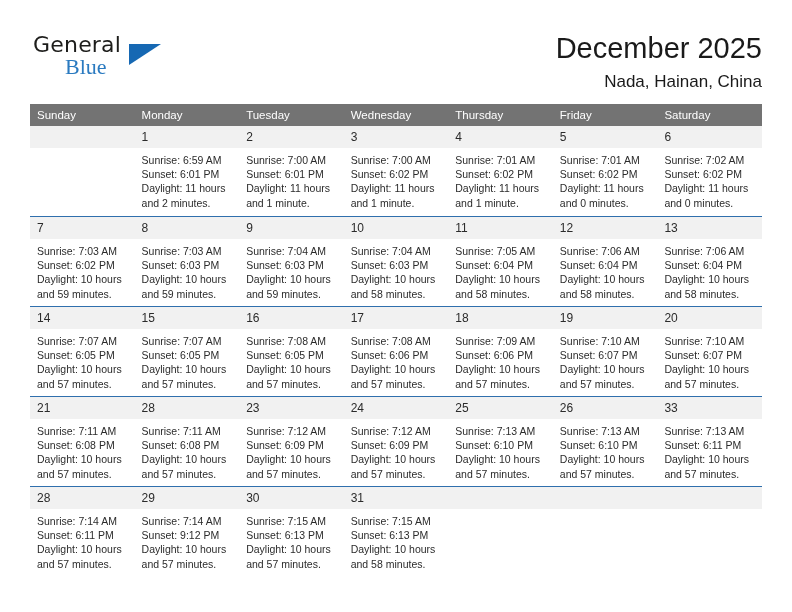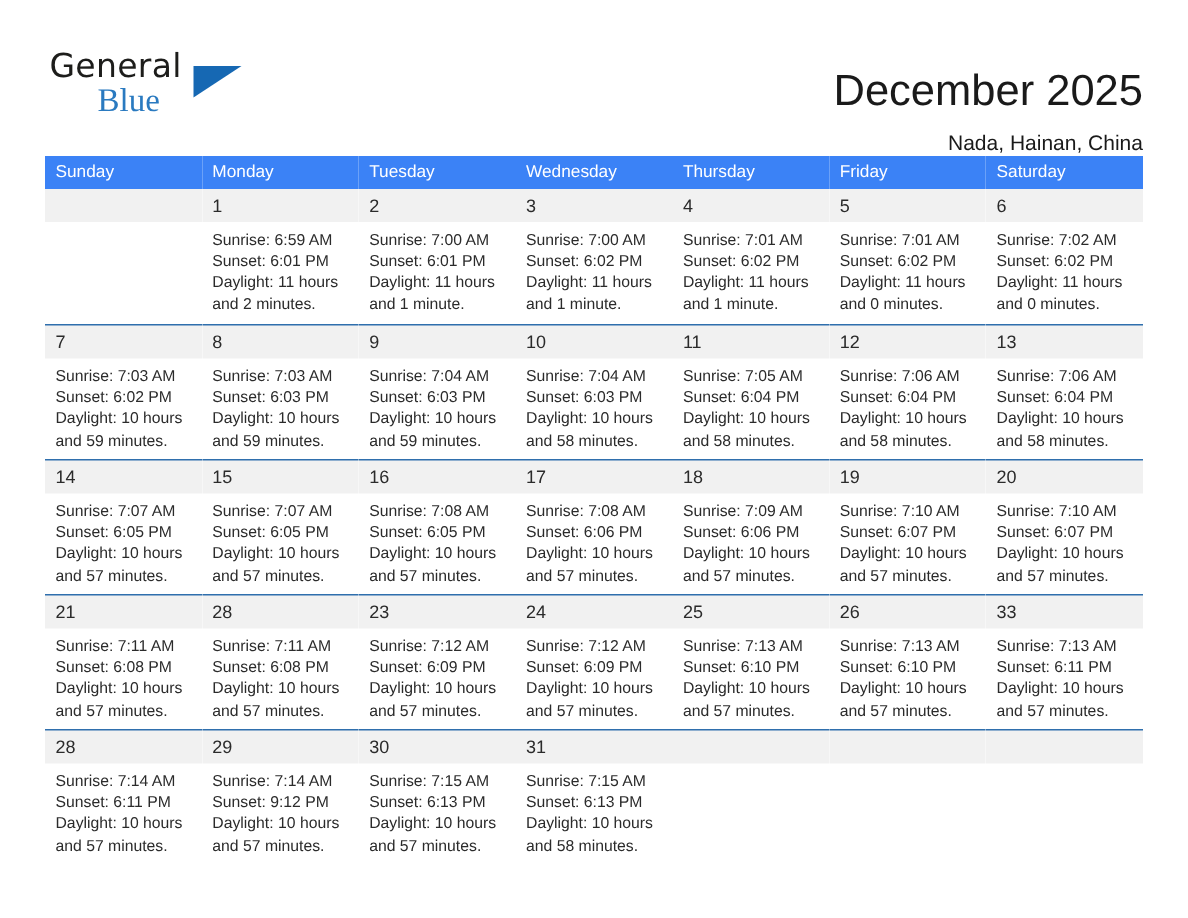--- a/index.html
+++ b/index.html
@@ -59,49 +59,49 @@
     top: 12px;
     width: 0;
     height: 0;
     border-left: 32px solid #1668b3;
     border-bottom: 21px solid transparent;
   }
 
   .title-block {
     position: absolute;
     right: 0;
-    top: 16px;
+    top: 3px;
     text-align: right;
   }
   .cal-title {
     font-size: 29px;
     font-weight: normal;
     color: #1a1a1a;
     line-height: 34px;
     white-space: nowrap;
   }
   .cal-location {
-    font-size: 14px;
+    font-size: 17px;
     color: #1a1a1a;
     line-height: 20px;
     margin-top: 7px;
     white-space: nowrap;
   }
 
   
   .calendar {
     position: absolute;
     left: 30px;
     top: 104px;
     width: 732px;
     border-collapse: collapse;
     table-layout: fixed;
   }
   .calendar th {
-    background: #3b82f6;
+    background: #737373;
     color: #ffffff;
     font-size: 11.5px;
     font-weight: normal;
     text-align: left;
     padding: 5px 0 5px 7px;
     height: 12px;
     border: none;
   }
   .calendar td {
     vertical-align: top;

